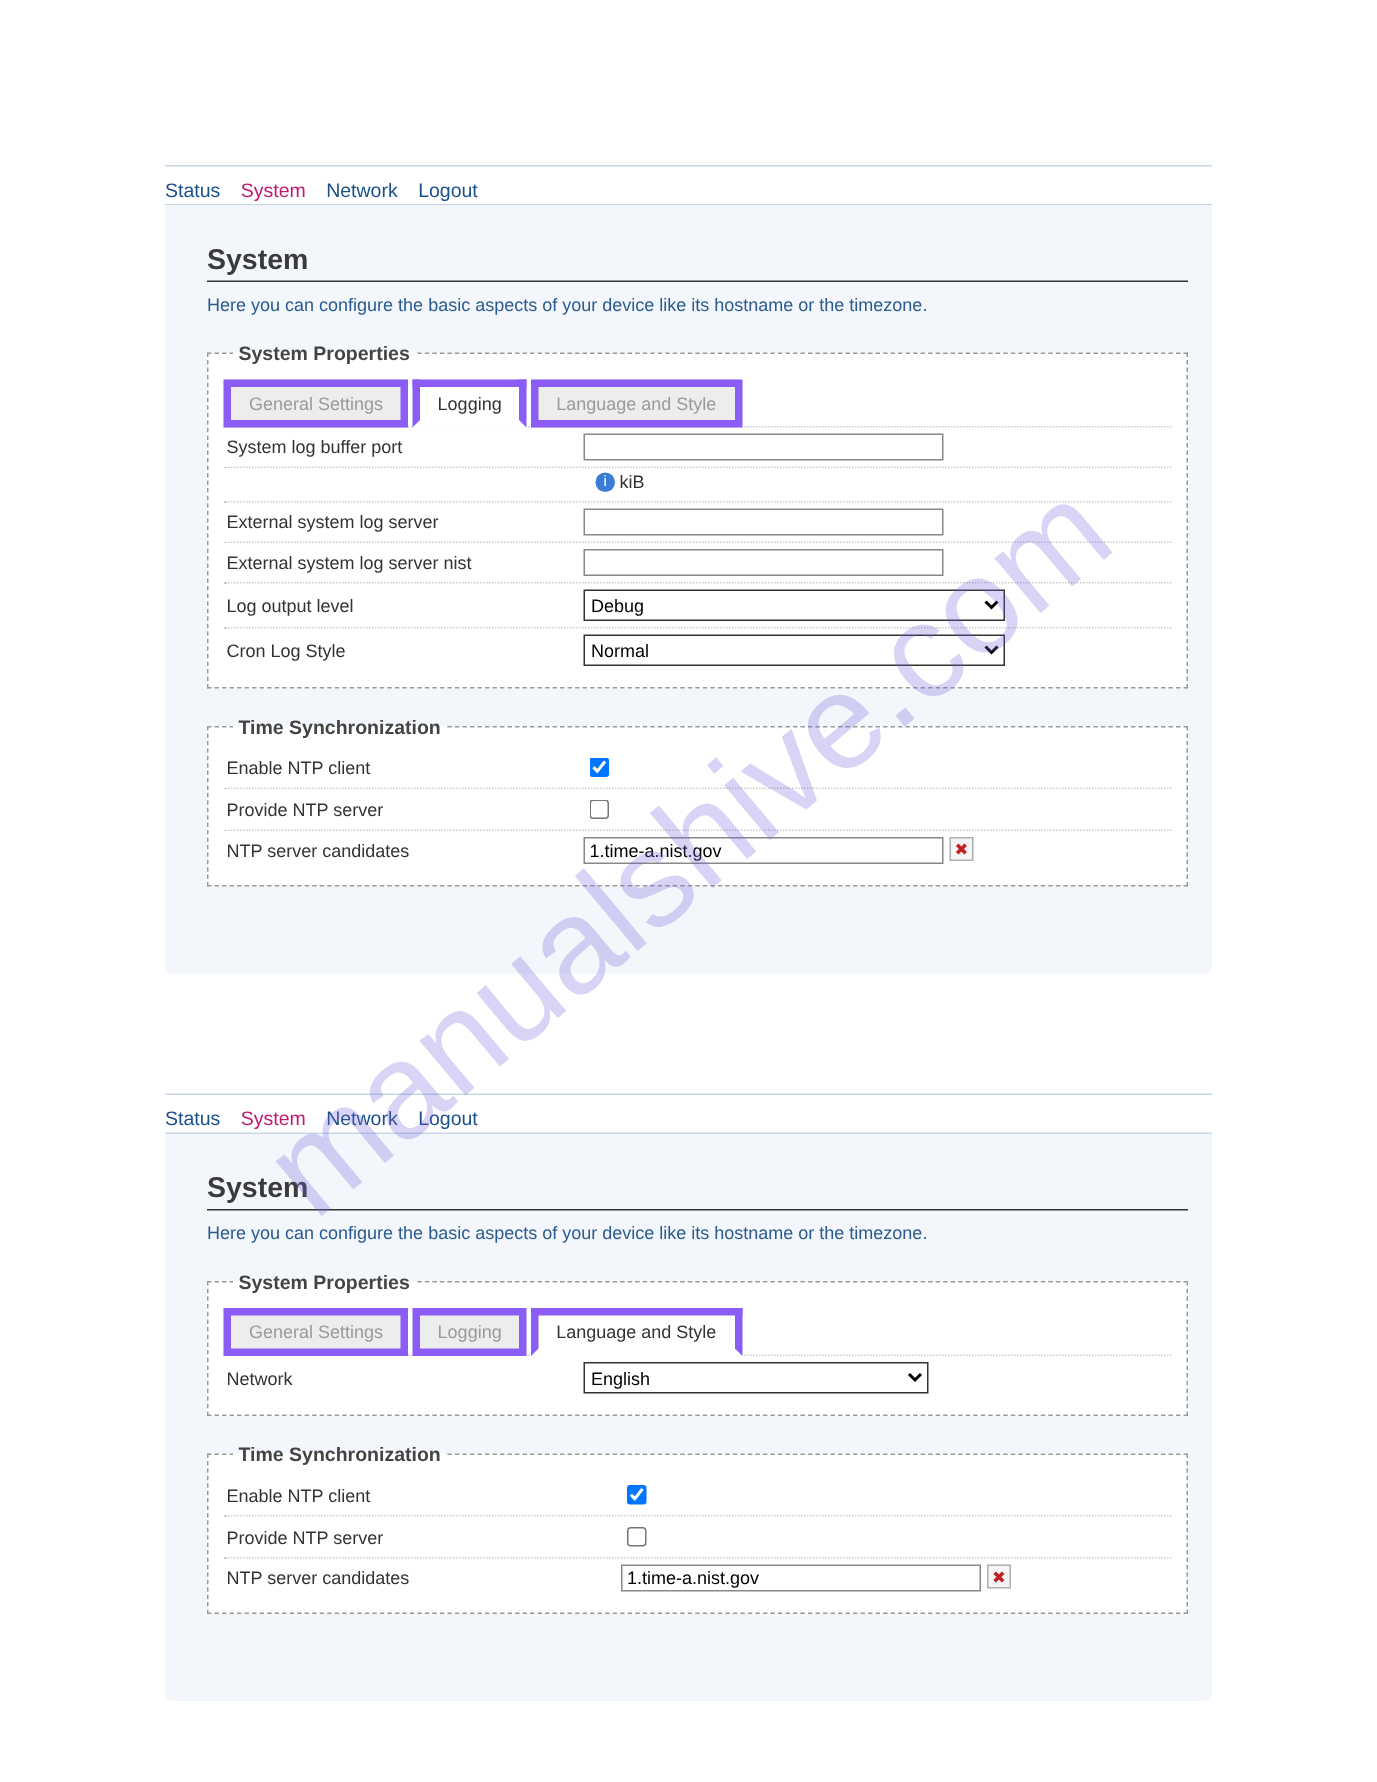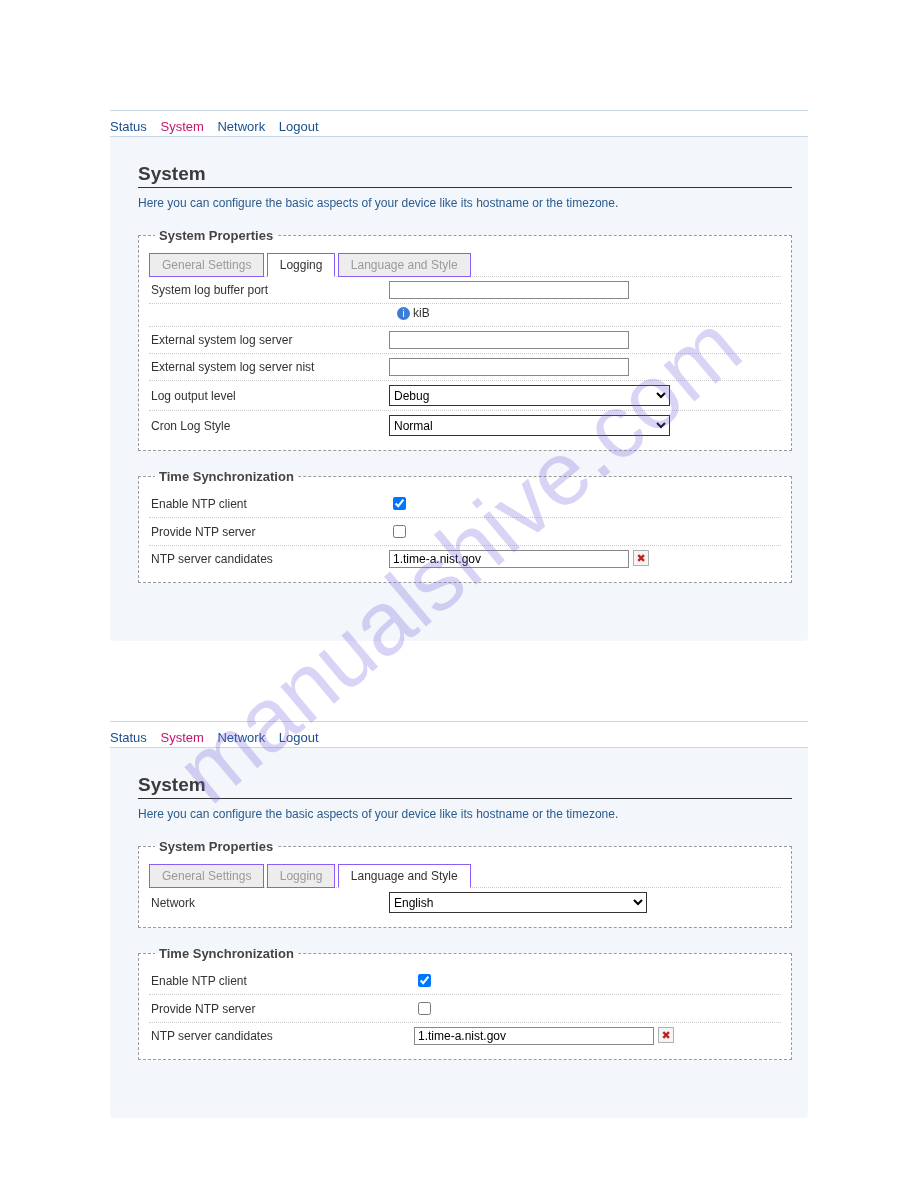--- a/index.html
+++ b/index.html
@@ -79,21 +79,21 @@
     color: #444;
     padding: 0 4px;
     margin-left: 6px;
     font-size: 13px;
   }
   .tabs {
     margin: 4px 0 0 0;
   }
   .tab {
     display: inline-block;
-    border: 1px solid #8b5cf6;
+    border: 5px solid #8b5cf6;
     background: #ededed;
     color: #9a9a9a;
     padding: 4px 12px;
     font-size: 12px;
     margin-right: -1px;
     cursor: pointer;
     position: relative;
   }
   .tab.active {
     background: #fff;
@@ -143,21 +143,21 @@
     font-size: 12px;
     padding: 0 3px;
   }
   select.sel {
     width: 281px;
     height: 21px;
     border: 1px solid #333;
     background: #fff;
     font-size: 12px;
   }
-  select.sel.wider { width: 258px; }
+  select.sel.wider { width: 230px; }
   input[type="checkbox"].chk {
     width: 13px; height: 13px;
   }
   .ntp-wrap { display: flex; gap: 4px; }
   .remove-btn {
     display: inline-flex;
     width: 16px; height: 16px;
     border: 1px solid #b0b0b0;
     background: #f5f5f5;
     align-items: center;

